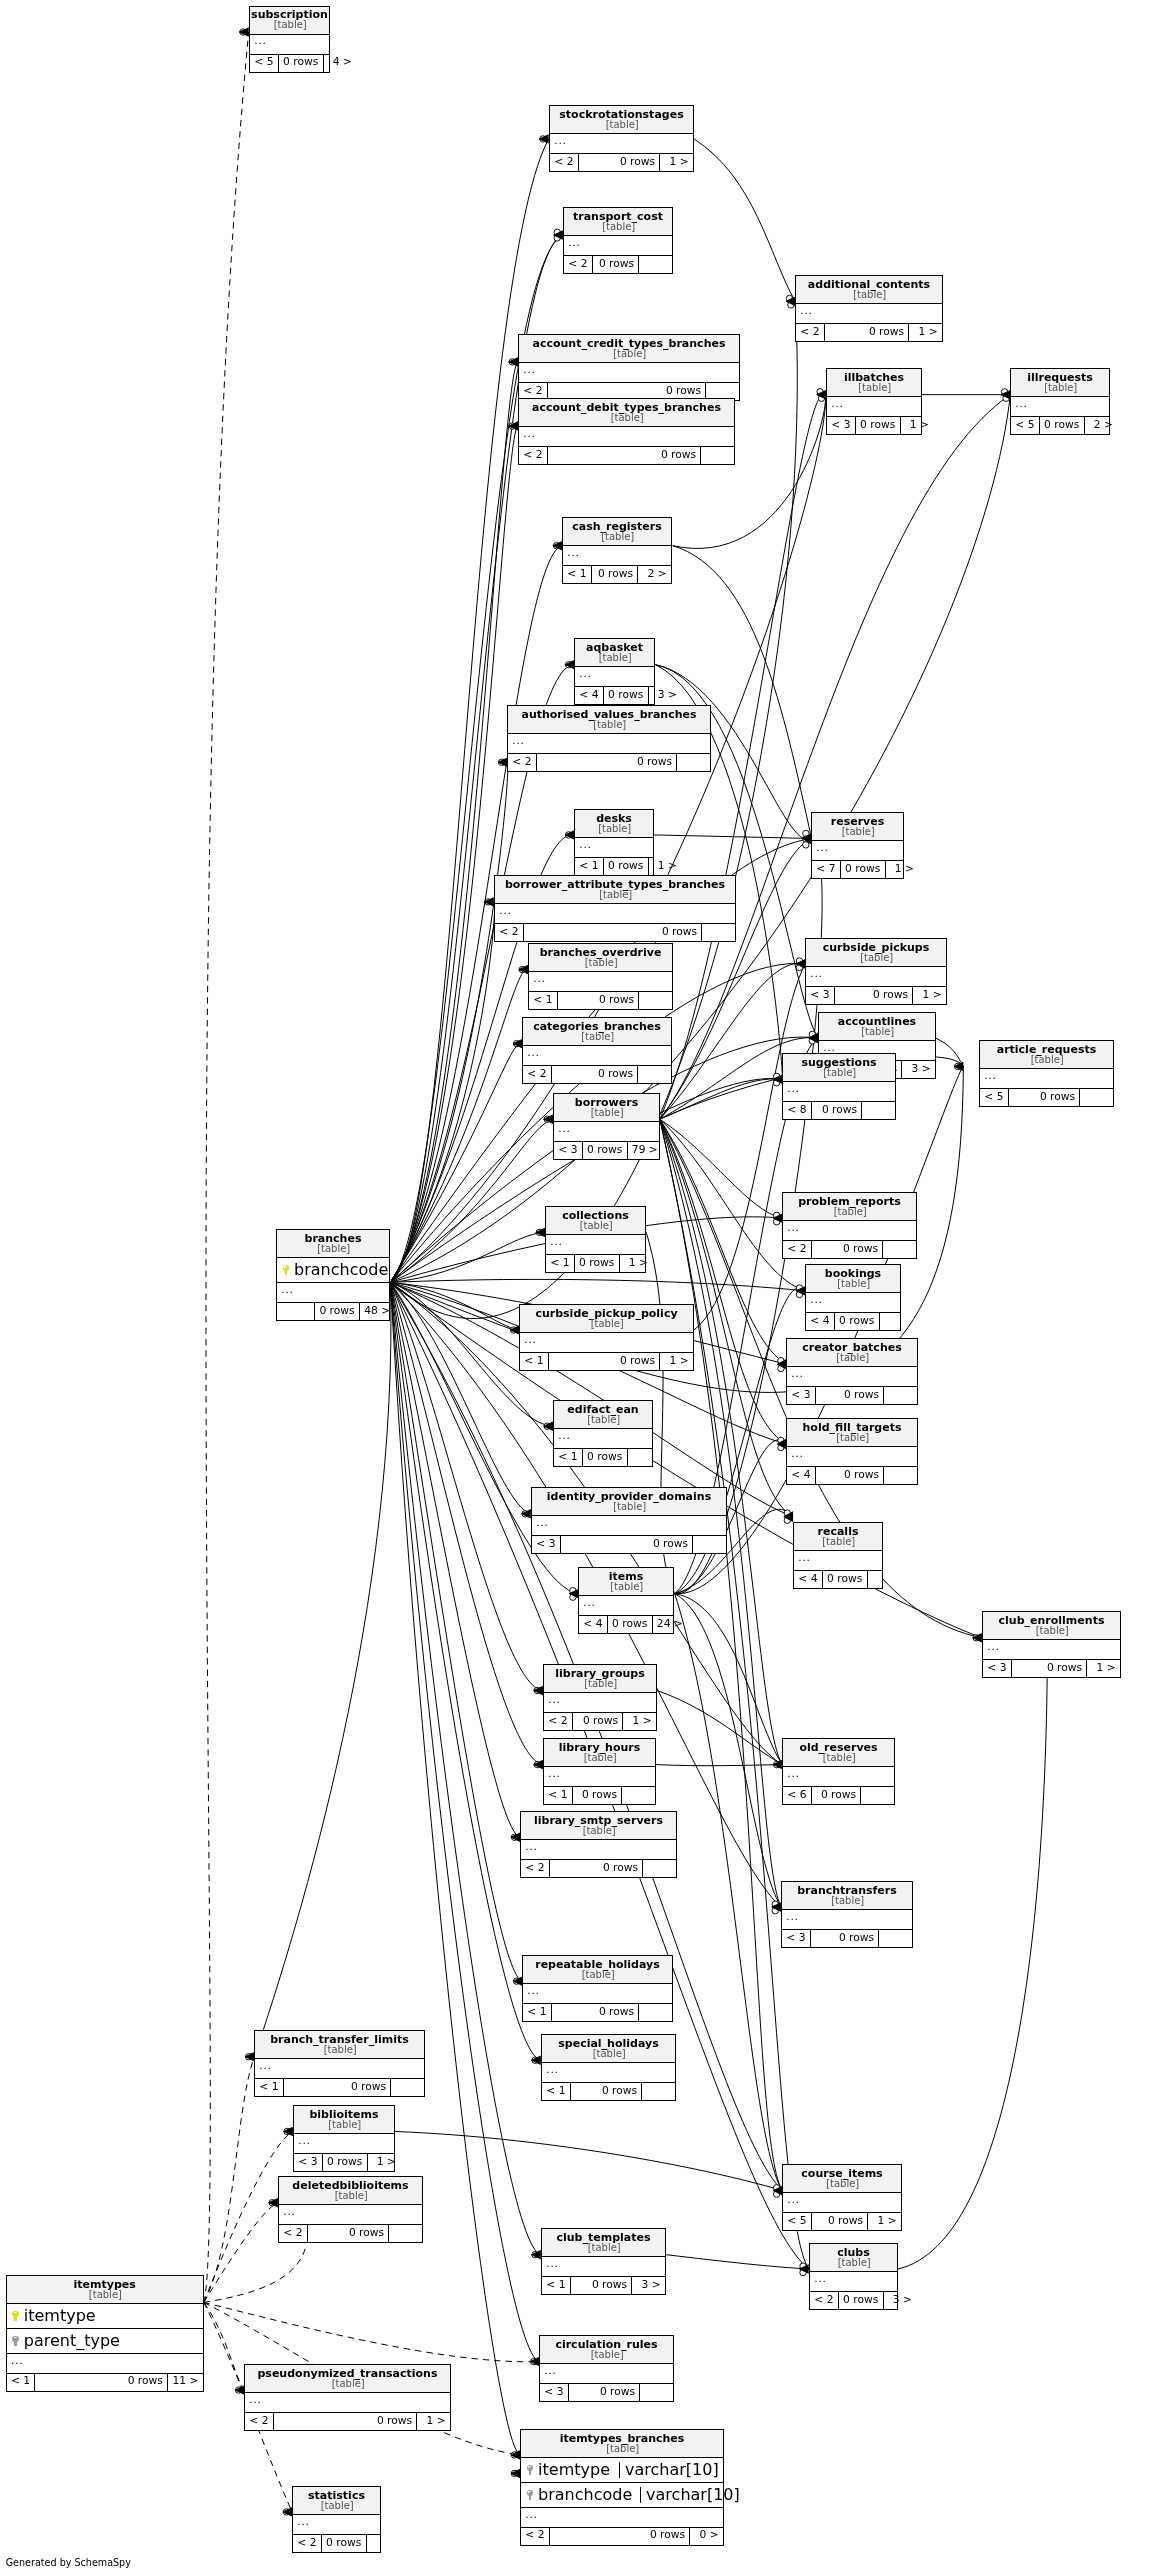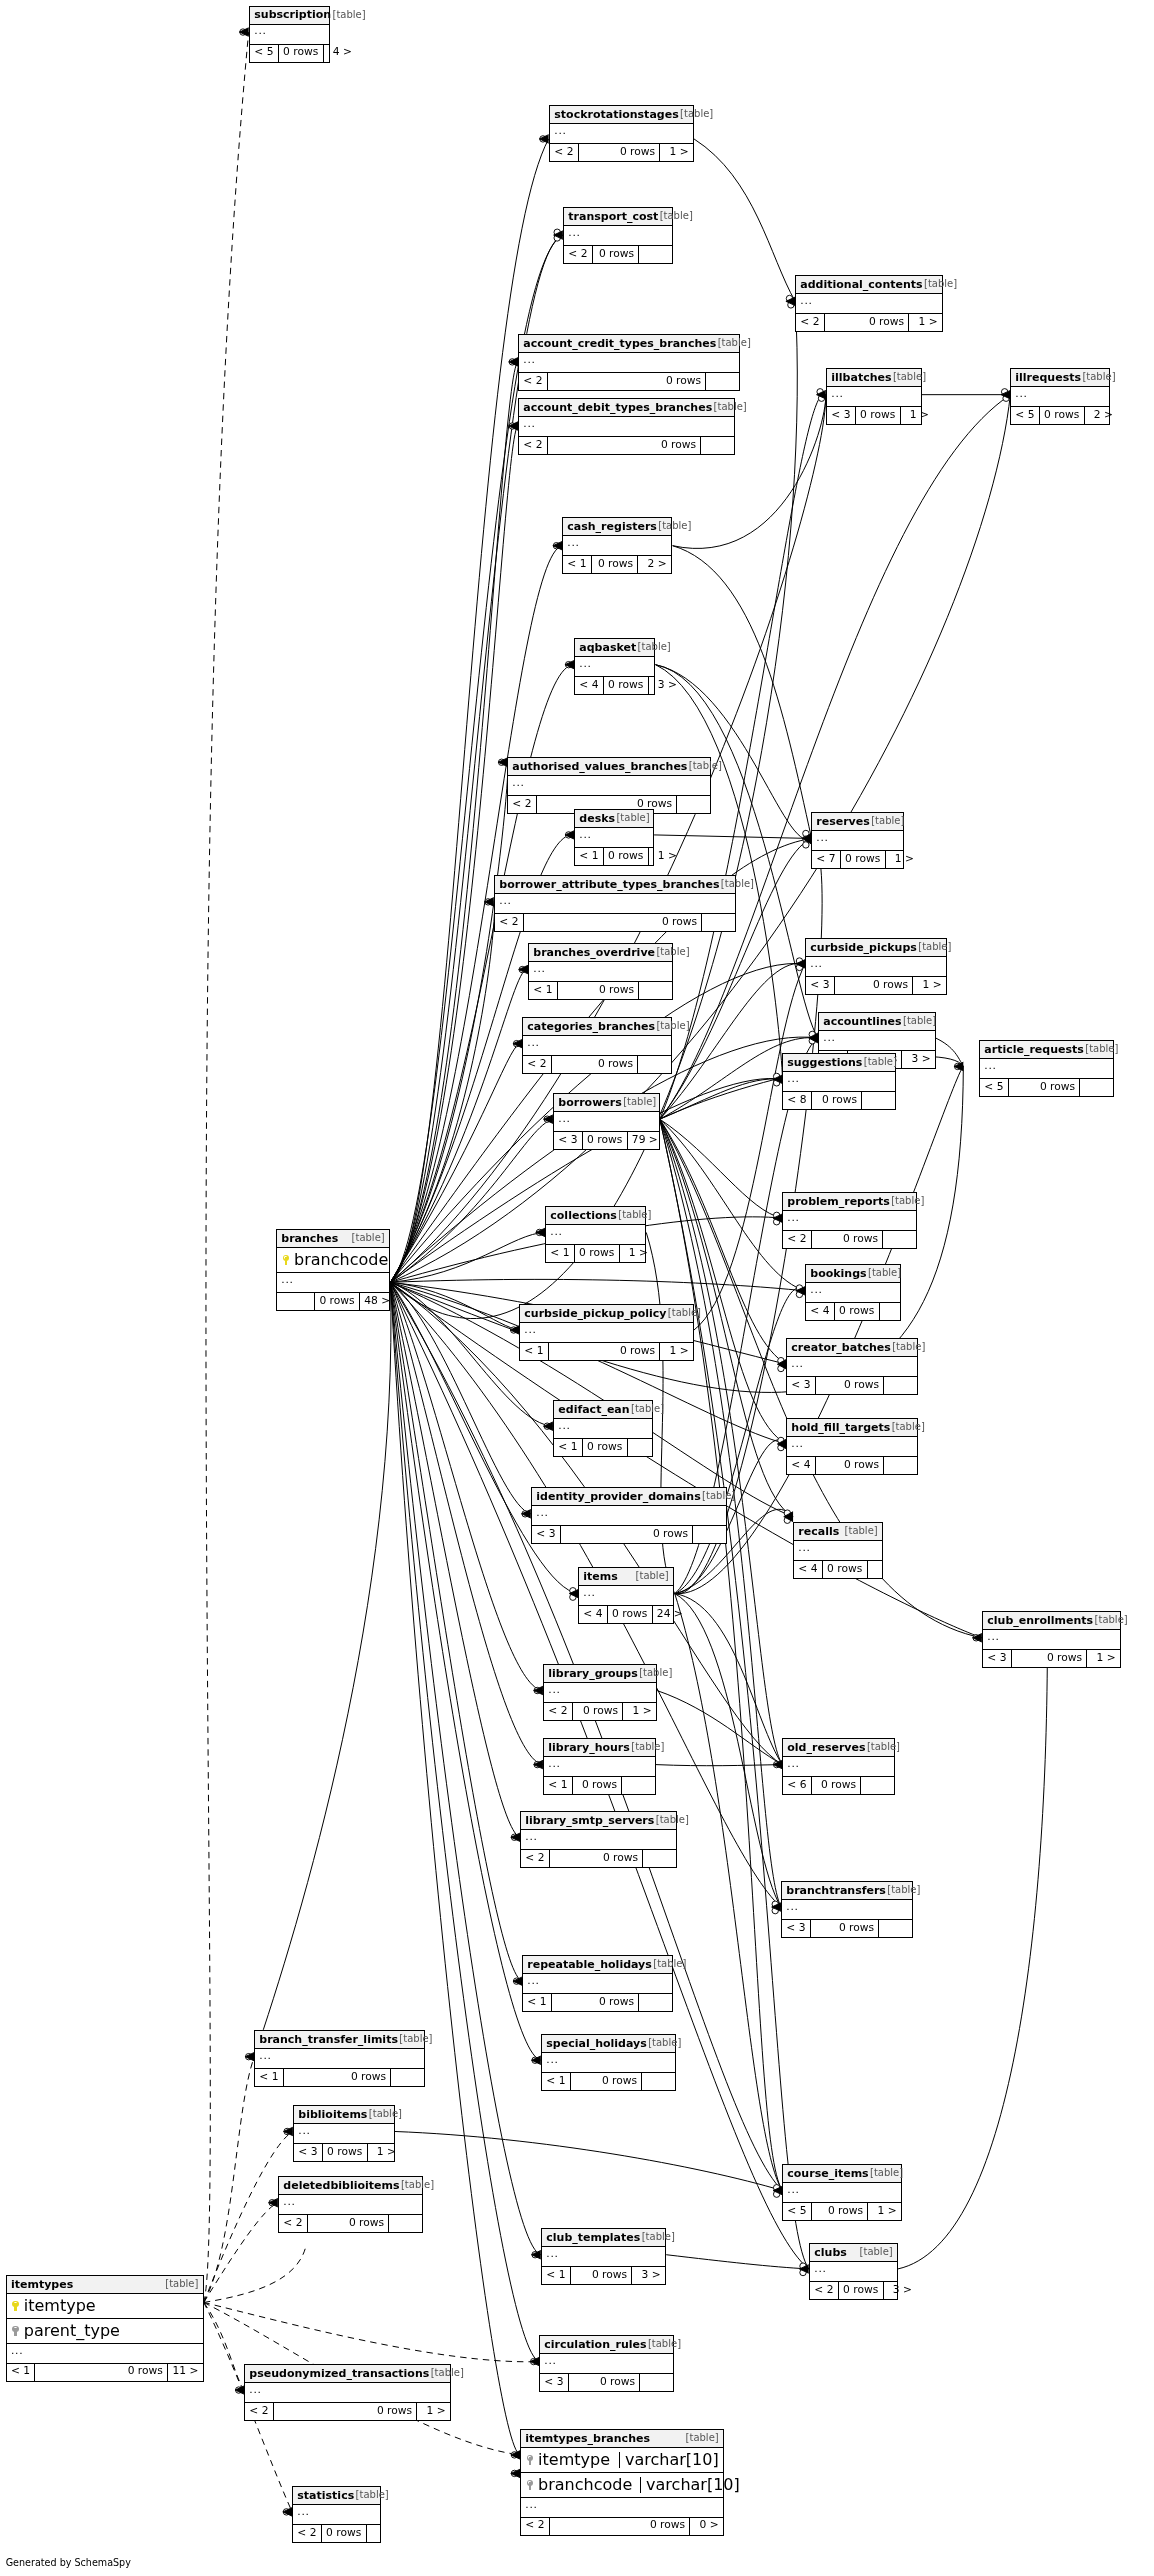--- a/index.html
+++ b/index.html
@@ -21,20 +21,21 @@
     font-size:10.7px;
     line-height:1;
   }
   .tbl.thick{border-width:1.4px;}
   .tbl .hdr{
     background:#f2f2f2;
     border-bottom:1.4px solid #000;
     display:flex;align-items:center;justify-content:space-between;
     padding:2.8px 4.3px 3.6px 4.3px;
     white-space:nowrap;
+    flex-direction:column;
   }
   .tbl .hdr .nm{font-weight:bold;font-size:11px;color:#000;}
   .tbl .hdr .tg{font-size:10px;color:#555;padding-left:1.4px;}
   .tbl .col{
     border-bottom:0.7px solid #000;
     padding:3.6px 4.3px 4.3px 5.7px;
     display:flex;align-items:center;gap:5px;
     white-space:nowrap;font-size:16px;
     background:#fff;
   }
@@ -485,21 +486,21 @@
           <span class="nm">aqbasket</span>
           <span class="tg">[table]</span>
         </div>
         <div class="ell">...</div>
         <div class="foot">
           <div class="f-l">&lt; 4</div>
           <div class="f-m">0 rows</div>
           <div class="f-r">3 &gt;</div>
         </div>
       </div>
-      <div class="tbl" style="left: 507px; top: 757px; width: 204px;">
+      <div class="tbl" style="left: 507px; top: 705px; width: 204px;">
         <div class="hdr">
           <span class="nm">authorised_values_branches</span>
           <span class="tg">[table]</span>
         </div>
         <div class="ell">...</div>
         <div class="foot">
           <div class="f-l">&lt; 2</div>
           <div class="f-m">0 rows</div>
           <div class="f-r empty"></div>
         </div>

